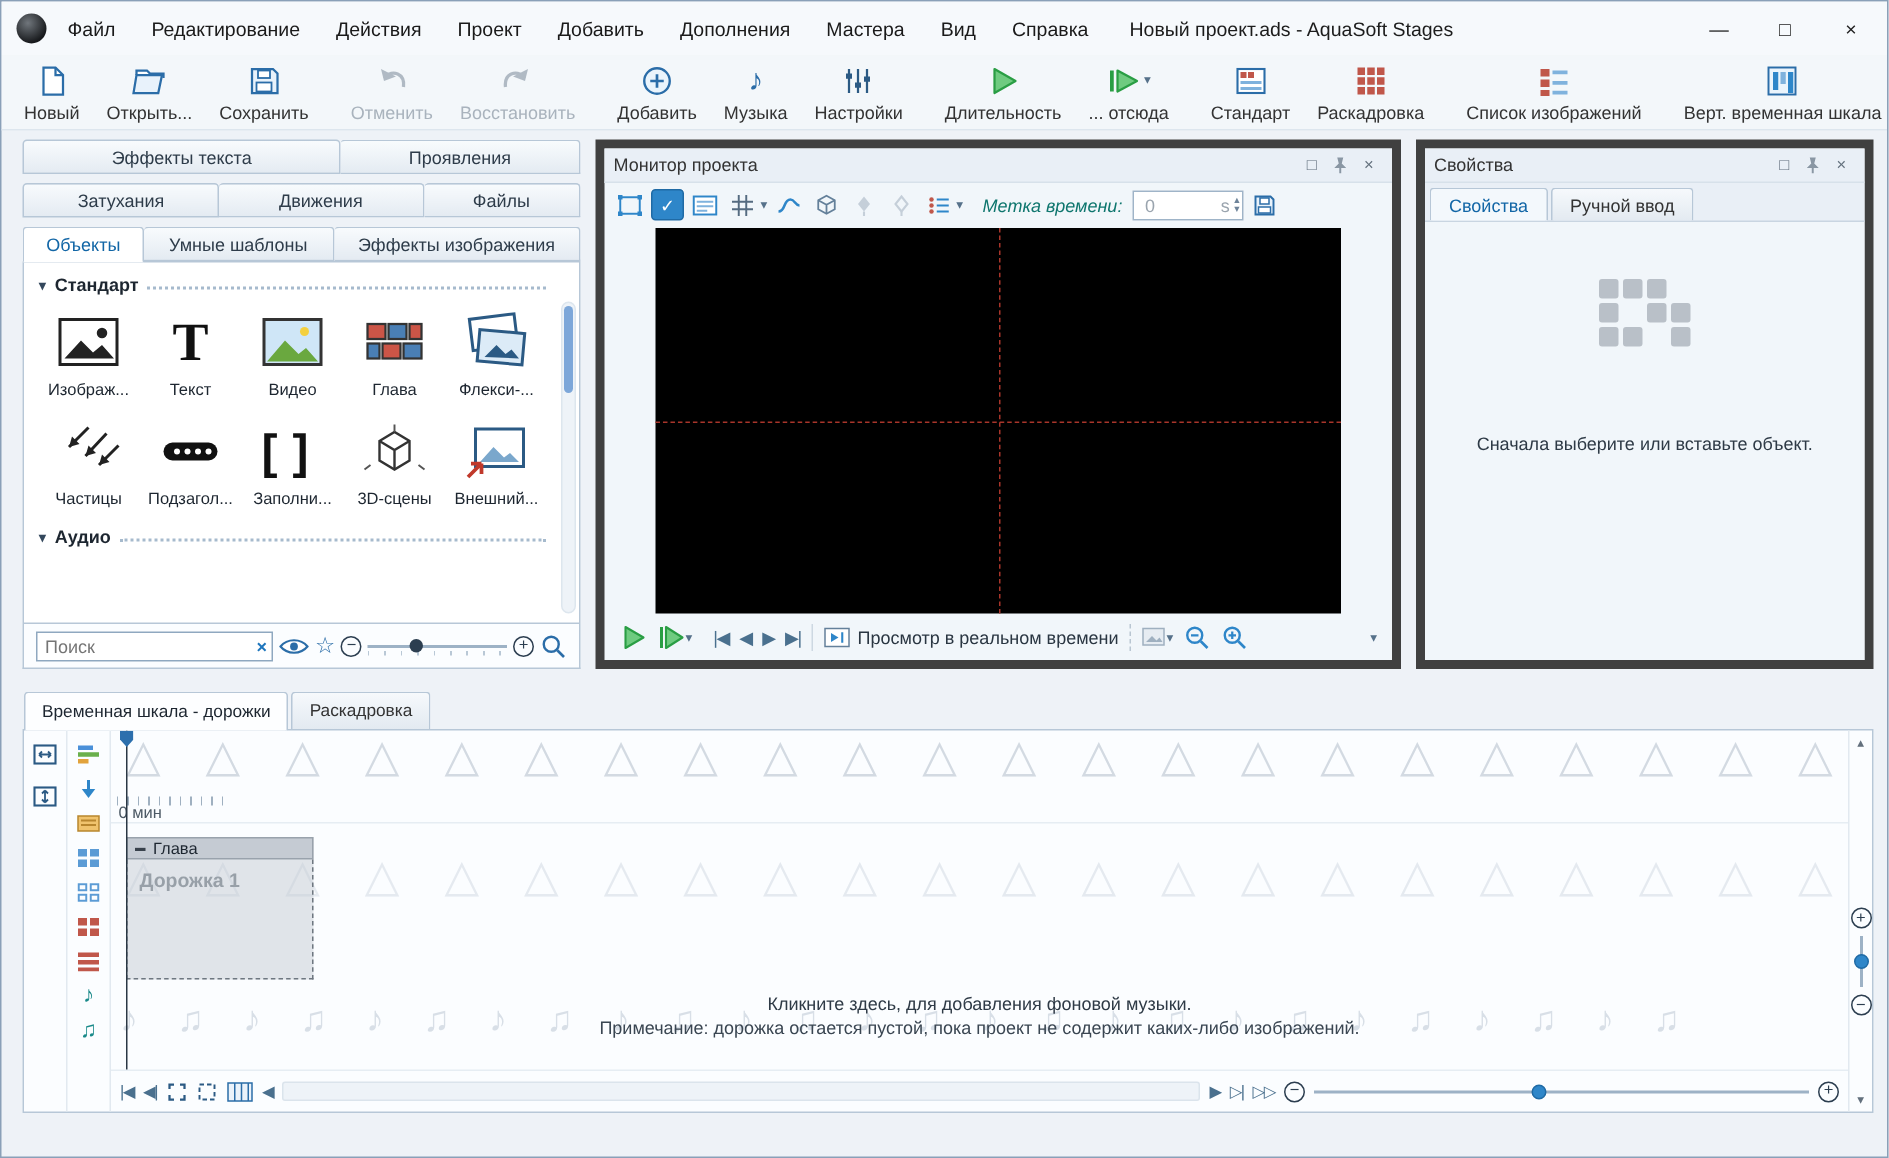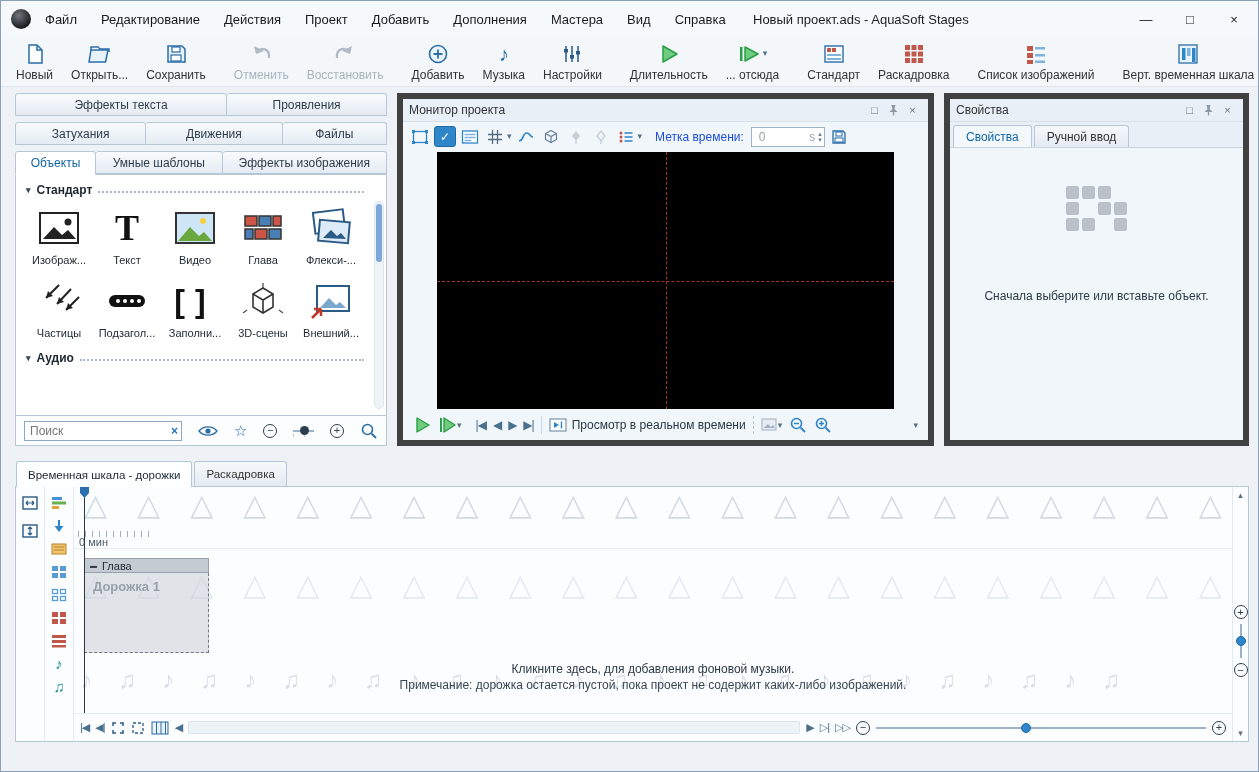--- a/index.html
+++ b/index.html
@@ -45,38 +45,38 @@
   .secheader .tri{font-size:9px;color:#33475c;}
   .secheader .dots{flex:1;border-bottom:2px dotted #a6bacd;height:5px;}
   .objgrid{display:grid;grid-template-columns:repeat(5,1fr);row-gap:12px;column-gap:2px;margin-bottom:12px;}
   .objitem{display:flex;flex-direction:column;align-items:center;gap:3px;}
   .objitem .oic{height:46px;display:flex;align-items:center;justify-content:center;}
   .objitem .olabel{font-size:11px;color:#1d2630;white-space:nowrap;}
   .tletter{font-family:"Liberation Serif",serif;font-size:36px;font-weight:bold;color:#111;line-height:1;}
   .brks{font-size:32px;font-weight:bold;color:#111;letter-spacing:10px;line-height:1;}
   .vscroll{position:absolute;right:2px;top:26px;bottom:6px;width:10px;background:#eef3f8;border:1px solid #dde6ee;border-radius:5px;}
   .vthumb{position:absolute;top:2px;left:1px;right:1px;height:58px;background:#7da7d9;border-radius:4px;}
-  .searchrow{height:30px;background:#fbfdff;border:1px solid #b7c7d7;border-top:none;display:flex;align-items:center;padding:0 8px;gap:16px;flex:none;}
+  .searchrow{height:30px;background:#fbfdff;border:1px solid #b7c7d7;border-top:none;display:flex;align-items:center;padding:0 8px;gap:4px;flex:none;}
   .searchbox{position:relative;width:158px;height:20px;border:1px solid #8fa8c0;background:#fff;display:flex;align-items:center;flex:none;}
   .searchbox input{flex:1;border:none;outline:none;font-size:12px;padding:0 16px 0 5px;font-family:inherit;color:#333;background:transparent;}
   .searchbox .clear{position:absolute;right:3px;color:#1e76bd;font-weight:bold;font-size:12px;line-height:1;}
   .zbtn{width:14px;height:14px;border-radius:50%;border:1.5px solid #2c3e50;color:#2c3e50;display:flex;align-items:center;justify-content:center;font-size:11px;line-height:1;flex:none;}
   .ztrack{flex:1;height:12px;position:relative;}
   .ztrack .line{position:absolute;left:0;right:0;top:5px;height:2px;background:#9db2c6;}
   .ztrack .ticks{position:absolute;left:0;right:0;top:9px;height:3px;background:repeating-linear-gradient(90deg,#b9c8d6 0 1px,transparent 1px 11px);}
   .ztrack .knob{position:absolute;top:1px;left:30%;width:9px;height:9px;background:#2c3e50;border-radius:50%;}
   .starglyph{font-size:15px;color:#2b6da8;line-height:1;}
 
   
   .centerpanel{flex:1;}
   .montoolbar{height:29px;display:flex;align-items:center;gap:3px;padding:0 6px;flex:none;}
   .mic{min-width:22px;height:21px;display:flex;align-items:center;justify-content:center;border-radius:3px;padding:0 1px;}
   .mic.active{background:#2e86c9;color:#fff;font-size:12px;width:22px;border:1px solid #1f6aa5;}
   .micwrap{display:flex;align-items:center;gap:1px;}
-  .mlabel{margin-left:10px;color:#1d4ed8;white-space:nowrap;}
+  .mlabel{margin-left:10px;color:#0f766e;white-space:nowrap;font-style:italic;}
   .timebox{width:74px;height:20px;border:1px solid #9fb4c8;background:#fff;display:flex;align-items:center;padding:0 2px 0 5px;margin-left:4px;}
   .timebox input{width:30px;border:none;outline:none;font-size:12px;color:#9aa4ae;font-family:inherit;}
   .timebox .unit{flex:1;text-align:right;color:#9aa4ae;margin-right:3px;}
   .spin{display:flex;flex-direction:column;color:#6d8399;font-size:7px;line-height:6px;}
   .preview{flex:1;margin:1px 34px;background:#000;position:relative;}
   .cross-v{position:absolute;left:50%;top:0;bottom:0;width:0;border-left:1px dashed #a8352a;}
   .cross-h{position:absolute;top:50%;left:0;right:0;height:0;border-top:1px dashed #a8352a;}
   .playbar{height:30px;display:flex;align-items:center;gap:7px;padding:0 10px;flex:none;}
   .skipg{color:#4a708e;font-size:12px;letter-spacing:-1px;white-space:nowrap;}
   .pbsep{width:1px;height:18px;background:#cdd8e2;}

